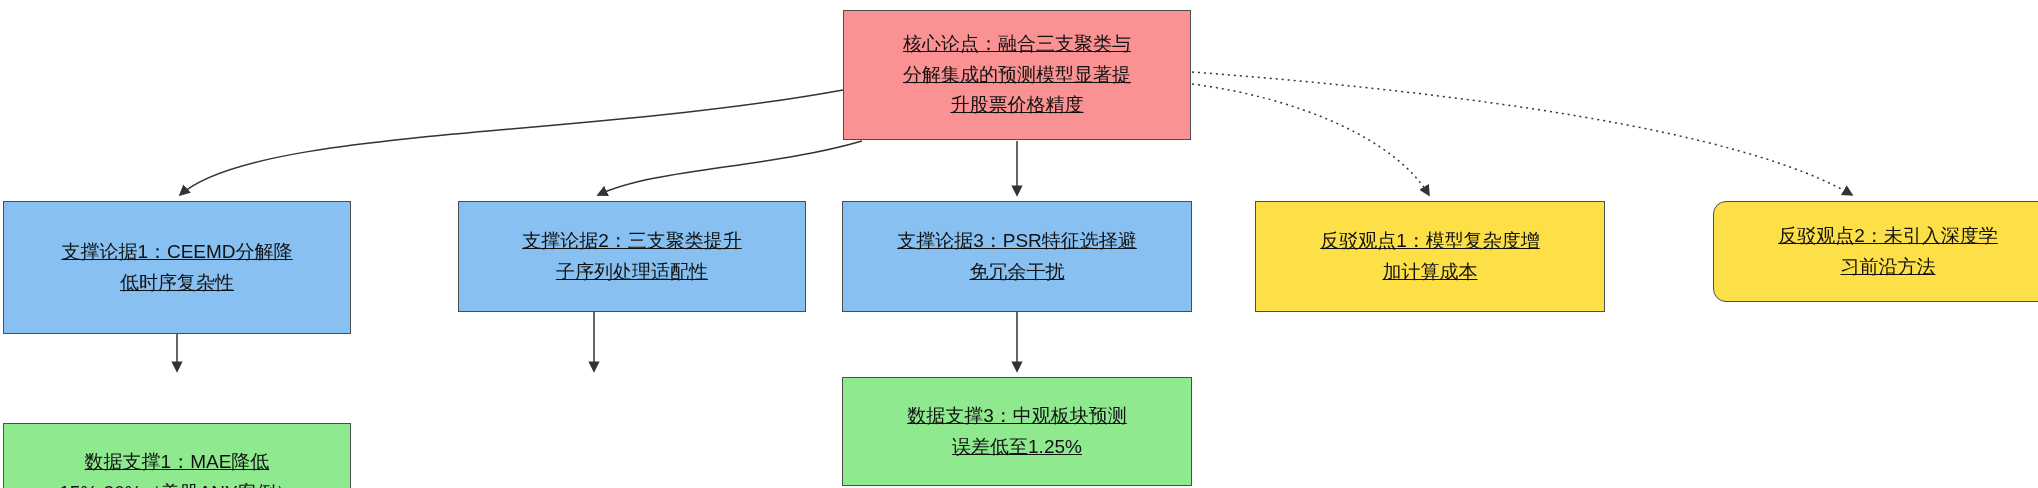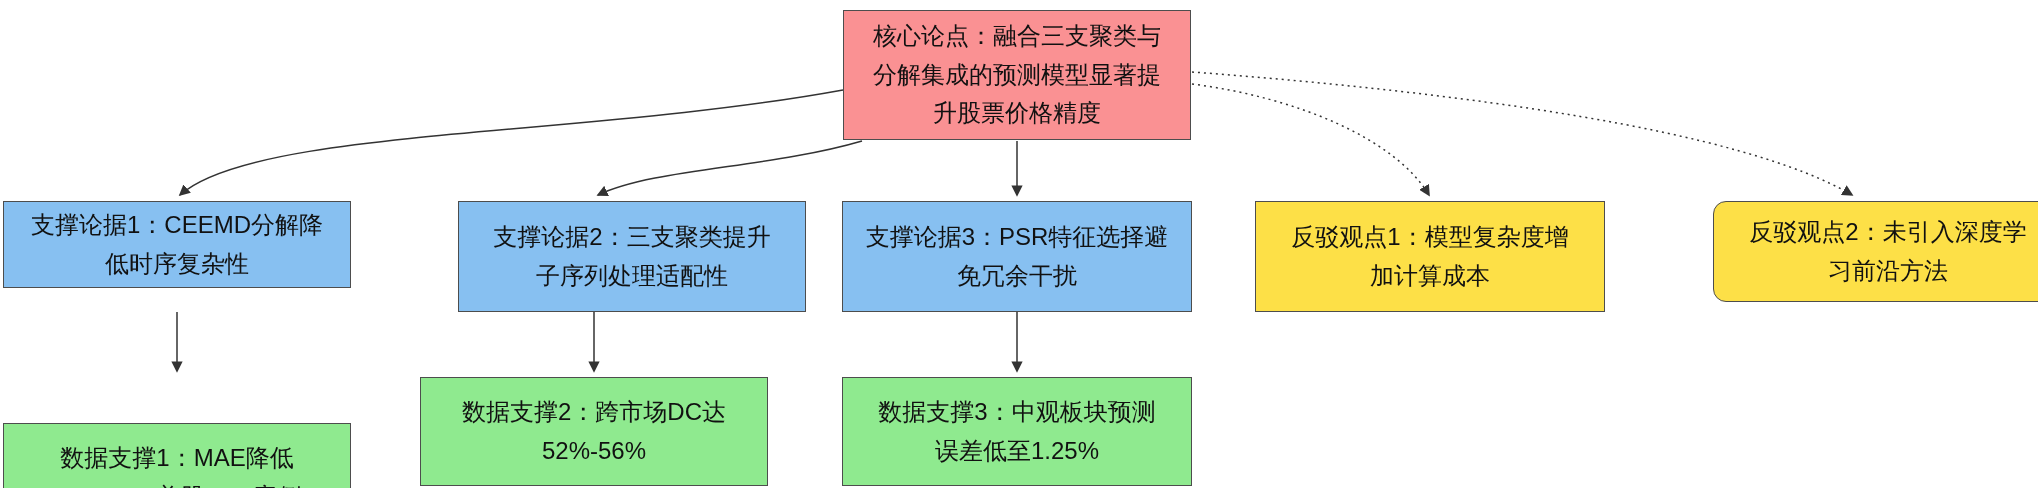--- a/index.html
+++ b/index.html
@@ -28,30 +28,31 @@
     box-sizing: border-box;
     border: 1px solid #4d4d4d;
     display: flex;
     align-items: center;
     justify-content: center;
     text-align: center;
     padding: 6px 14px;
   }
   .node .label {
     white-space: pre-line;
-    font-size: 24px;
+    font-size: 19px;
     line-height: 1.62;
     color: #111111;
+    text-decoration: underline;
   }
   .node-core    { background: #fa9193; left: 843px;  top: 10px;  width: 348px; height: 130px; }
   .node-support { background: #87c0f1; }
   .node-counter { background: #fde047; }
   .node-data    { background: #8fea8f; }
 
-  .node-s1 { left: 3px;    top: 201px; width: 348px; height: 87px; }
+  .node-s1 { left: 3px;    top: 201px; width: 348px; height: 133px; }
   .node-s2 { left: 420px;  top: 201px; width: 348px; height: 111px; margin-left: 38px; }
   .node-s3 { left: 842px;  top: 201px; width: 350px; height: 111px; justify-content: center; }
   .node-c1 { left: 1255px; top: 201px; width: 350px; height: 111px; }
   .node-c2 { left: 1713px; top: 201px; width: 350px; height: 101px; border-radius: 13px; }
   .node-d1 { left: 3px;    top: 377px; width: 348px; height: 109px; margin-top: 46px; }
   .node-d2 { left: 420px;  top: 377px; width: 348px; height: 109px; }
   .node-d3 { left: 842px;  top: 377px; width: 350px; height: 109px; align-items: center; }
 
   .edge-solid {
     fill: none;
@@ -123,23 +124,19 @@
   <div class="node node-counter node-c2">
     <span class="label">反驳观点2：未引入深度学
 习前沿方法</span>
   </div>
 
   <div class="node node-data node-d1">
     <span class="label">数据支撑1：MAE降低
 15%-20%（美股ANY案例）</span>
   </div>
 
-  <div class="node node-data node-d2">
-    <span class="label">数据支撑2：跨市场DC达
-52%-56%</span>
-  </div>
 
   <div class="node node-data node-d3">
     <span class="label">数据支撑3：中观板块预测
 误差低至1.25%</span>
   </div>
 
 </div>
 
 </body></html>

